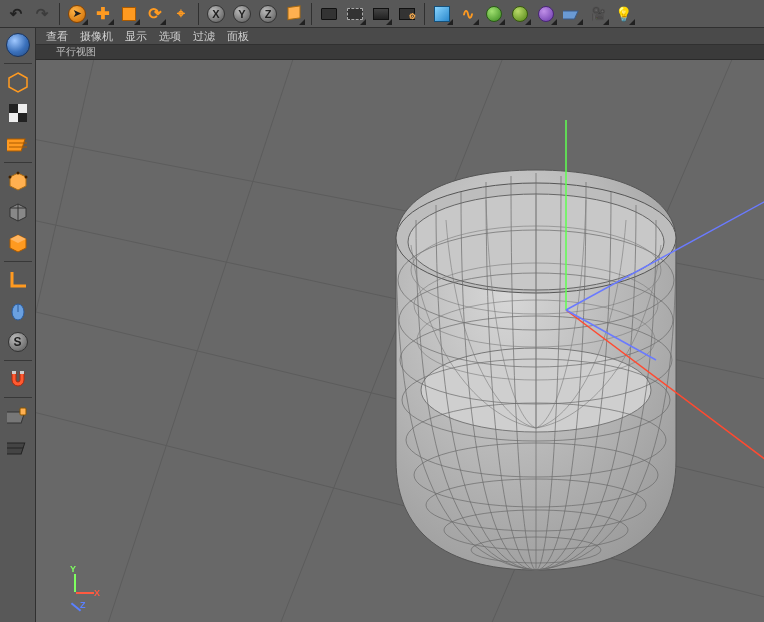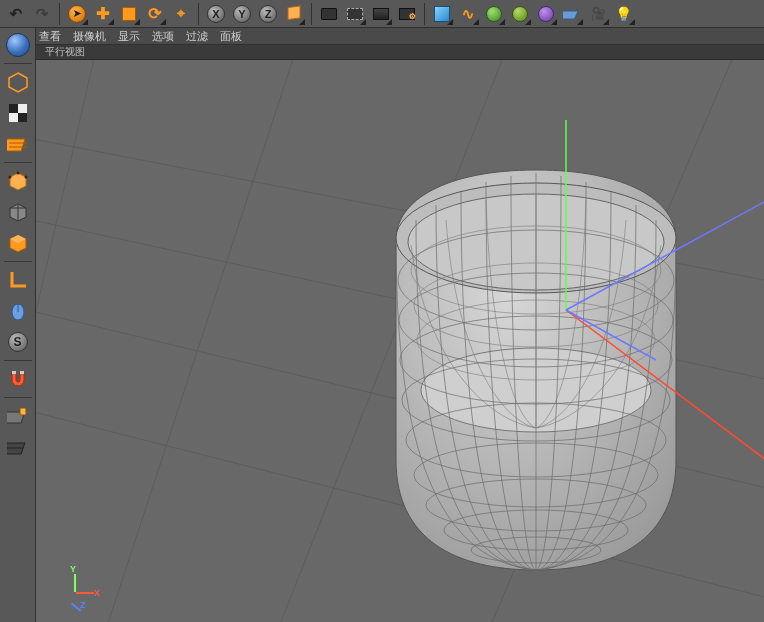--- a/index.html
+++ b/index.html
@@ -80,39 +80,39 @@
   
   .menubar {
     position: absolute;
     left: 36px; top: 28px;
     right: 0;
     height: 17px;
     background: #4a4a4a;
     border-bottom: 1px solid #303030;
     display: flex;
     align-items: center;
-    padding-left: 3px;
+    padding-left: 10px;
     gap: 12px;
   }
   .menubar .menu-item {
     color: #d0d0d0;
     font-size: 11px;
     cursor: pointer;
   }
 
   
   .viewlabel-bar {
     position: absolute;
     left: 36px; top: 45px;
     right: 0;
     height: 15px;
     background: #3a3a3a;
     border-bottom: 1px solid #2a2a2a;
     display: flex; align-items: center;
-    padding-left: 9px;
+    padding-left: 20px;
   }
   .viewlabel-bar span {
     font-size: 10px;
     color: #c0c0c0;
   }
 
   
   .left-palette {
     position: absolute;
     left: 0; top: 28px;

